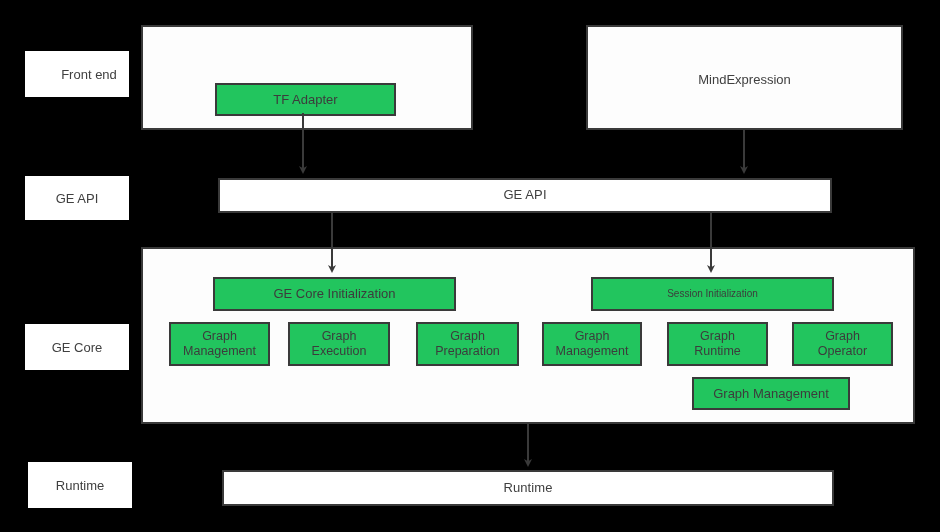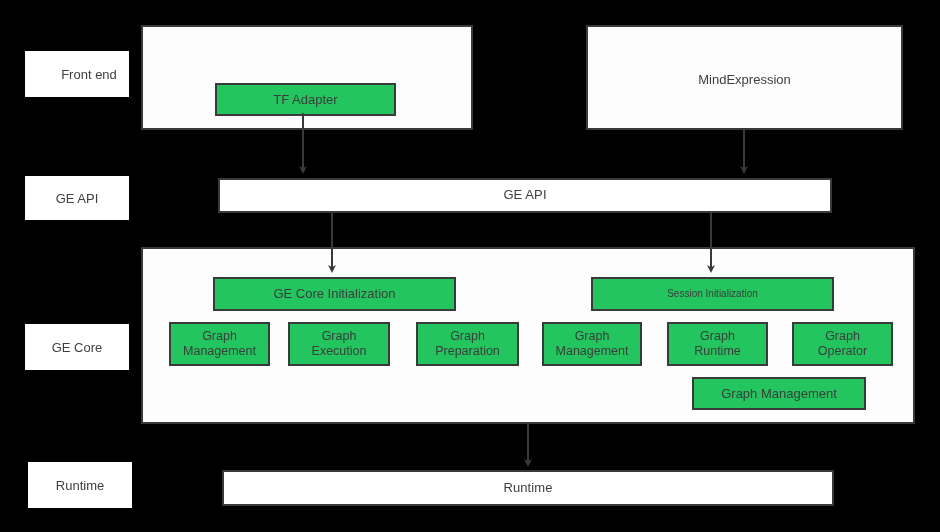--- a/index.html
+++ b/index.html
@@ -153,21 +153,21 @@
         <span>Runtime</span>
       </span>
     </div>
     <div class="sub-box" style="left:649px; top:73px; width:101px; height:44px;">
       <span>
         <span>Graph</span><br>
         <span>Operator</span>
       </span>
     </div>
 
-    <div class="sub-box" style="left:549px; top:128px; width:174px; height:33px; font-size:13px;">
+    <div class="sub-box" style="left:549px; top:128px; width:158px; height:33px; font-size:13px;">
       <span>Graph Management</span>
     </div>
   </div>
 
   <div class="box" style="left:222px; top:470px; width:612px; height:36px;">
     <span>Runtime</span>
   </div>
 
   <svg class="arrow-layer" viewBox="0 0 940 532" width="940" height="532">
     <defs>

